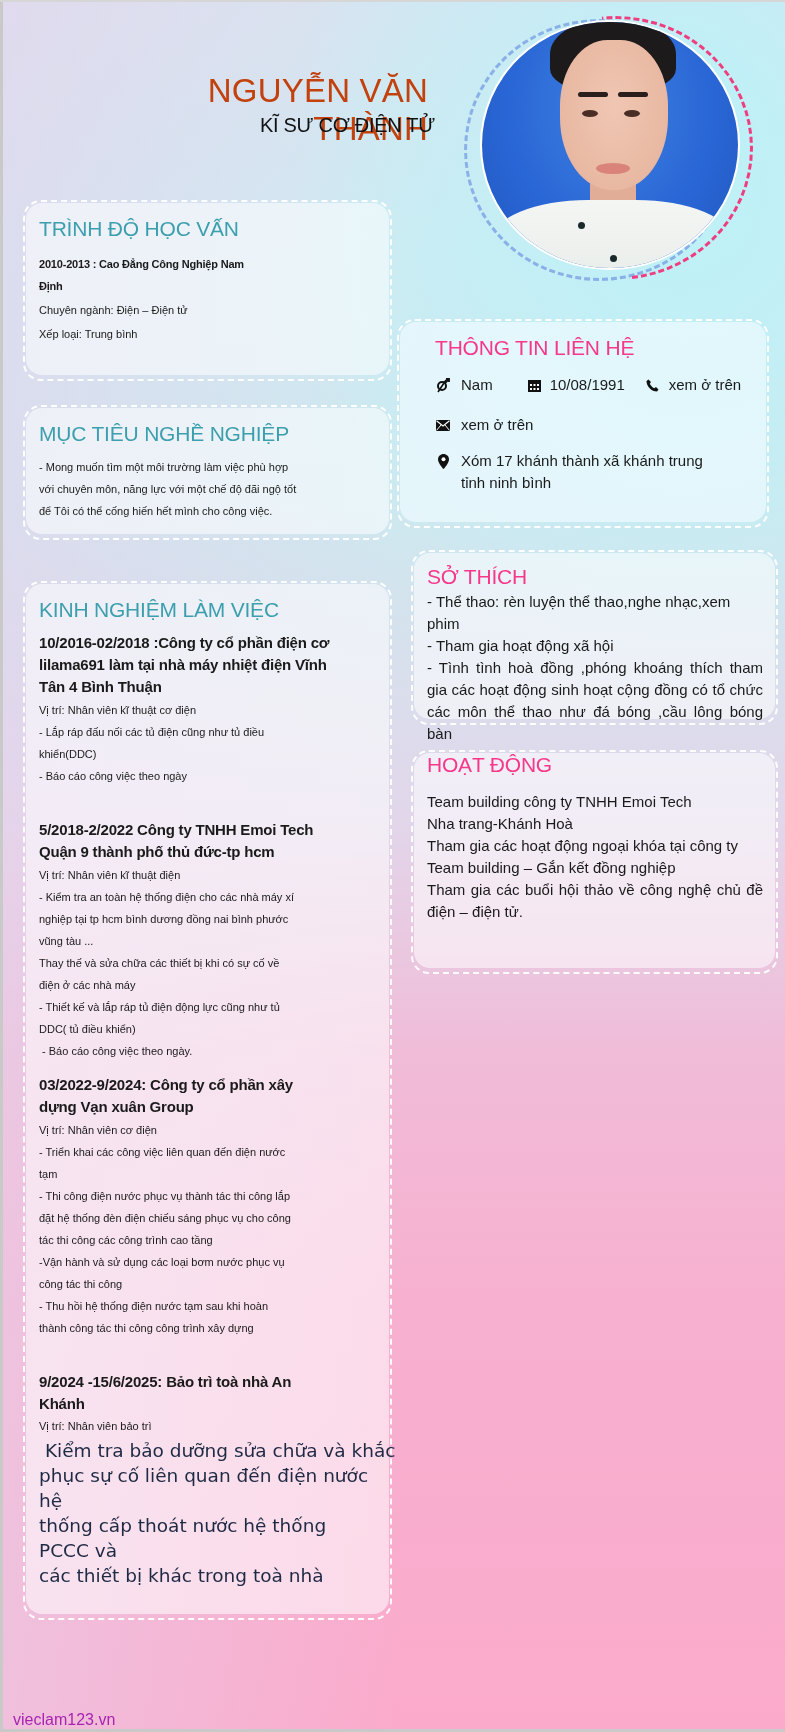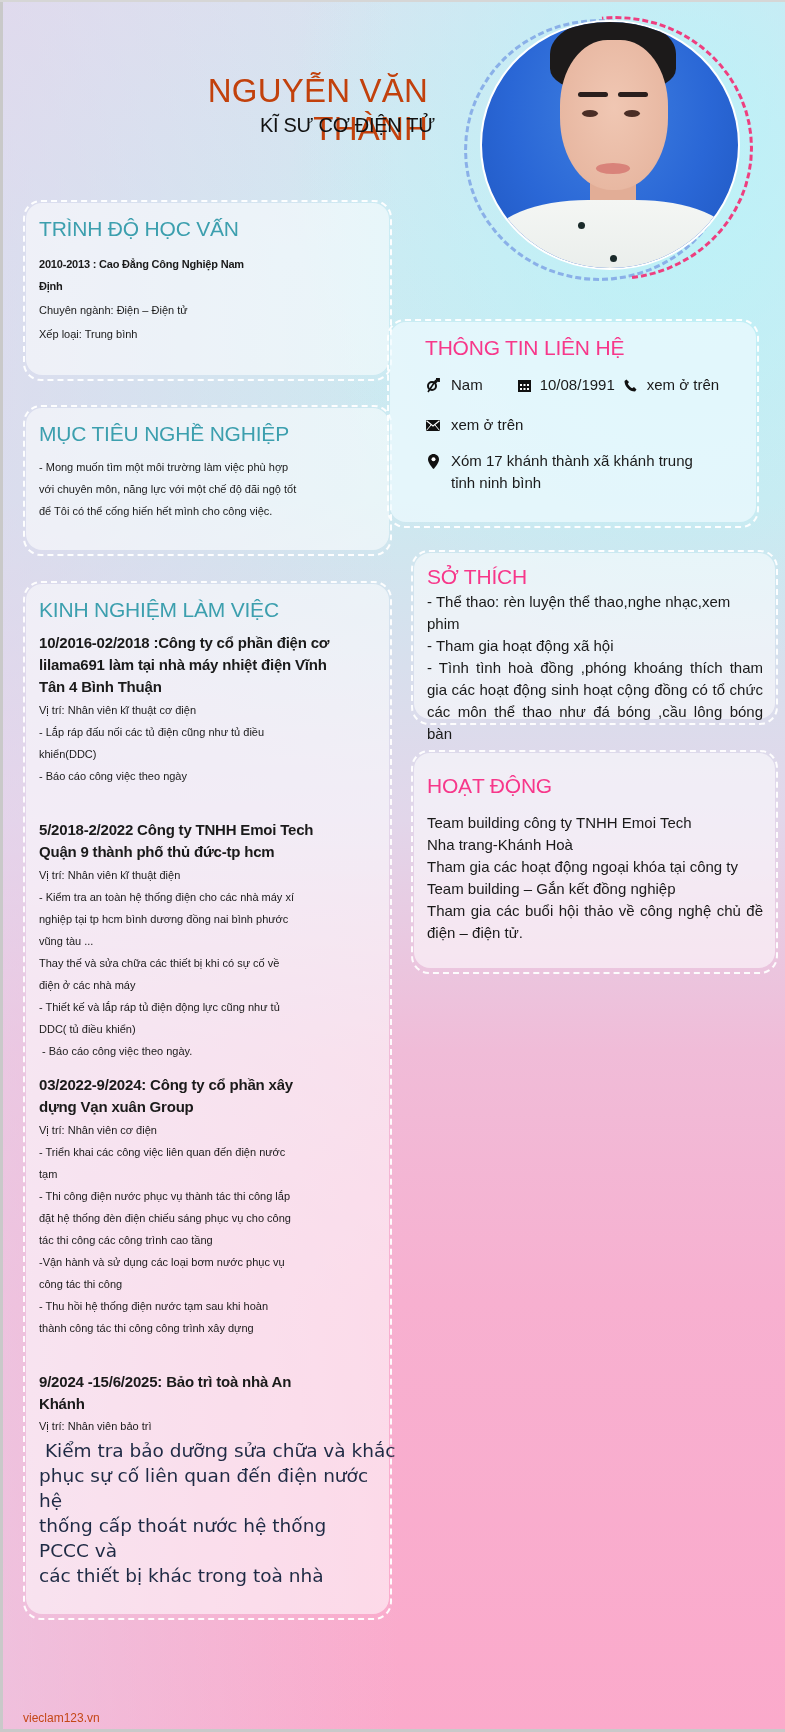--- a/index.html
+++ b/index.html
@@ -102,40 +102,40 @@
 
     .h-teal { color: #3c9fae; font-size: 21px; font-weight: 400; letter-spacing: -0.2px; margin-bottom: 12px; }
     .h-pink { color: #f7378a; font-size: 21px; font-weight: 400; letter-spacing: -0.2px; }
 
     .line { font-size: 11px; line-height: 22px; color: #1a1a1a; }
     .line.bold { font-weight: 700; letter-spacing: -0.2px; }
     .para { font-size: 15px; line-height: 22px; }
     .justify { text-align: justify; }
 
     .edu { left: 26px; top: 203px; width: 363px; height: 172px; }
-    .goal { left: 26px; top: 408px; width: 363px; height: 142px; }
+    .goal { left: 26px; top: 408px; width: 363px; height: 126px; }
     .exp { left: 26px; top: 584px; width: 363px; height: 1030px; }
-    .contact { left: 390px; top: 322px; width: 366px; height: 200px; padding-left: 35px; }
+    .contact { left: 400px; top: 322px; width: 366px; height: 200px; padding-left: 35px; }
     .hobby { left: 414px; top: 553px; width: 361px; height: 166px; }
     .activity { left: 414px; top: 753px; width: 361px; height: 215px; }
 
     .job { margin-bottom: 20px; }
     .job .title { font-weight: 700; font-size: 15px; line-height: 22px; letter-spacing: -0.2px; }
     .job .pos { margin-top: 1px; }
     .job.tight { margin-bottom: 12px; }
     .big-desc { font-family: "DejaVu Sans", sans-serif; font-size: 18.5px; line-height: 25px; color: #1e2a44; margin-top: 2px; }
     .pos-small { font-size: 11px; line-height: 20px; }
 
     .contact-row { display: flex; align-items: flex-start; font-size: 15px; line-height: 22px; }
     .c-item { display: flex; align-items: center; }
     .ico { display: inline-flex; align-items: center; justify-content: center; width: 16px; height: 22px; margin-right: 10px; }
     .ico svg { display: block; }
 
     .watermark {
-      position: absolute; left: 23px; top: 1711px; font-size: 12px; color: #c2410c; opacity: 0.95;
+      position: absolute; left: 13px; top: 1711px; font-size: 16px; color: #a21caf; opacity: 0.95;
     }
   </style>
 </head>
 <body>
 
 <div class="bg-left"></div>
 <div class="bg-top-right"></div>
 <div class="frame-edge"></div>
 <div class="frame-edge-top"></div>
 <div class="frame-edge-bottom"></div>
@@ -237,21 +237,21 @@
       <span class="ico">
         <svg width="15" height="16" viewBox="0 0 15 16">
             <circle cx="6" cy="9" r="4" fill="none" stroke="#111" stroke-width="2"></circle>
             <line x1="9" y1="6" x2="13" y2="2" stroke="#111" stroke-width="2"></line>
             <polyline points="10,2 13,2 13,5" fill="none" stroke="#111" stroke-width="1.8"></polyline>
             <line x1="2" y1="15" x2="10" y2="3" stroke="#111" stroke-width="1.6"></line>
           </svg>
       </span>
       <span>Nam</span>
     </div>
-    <div class="c-item" style="margin-right:8px;">
+    <div class="c-item" style="margin-right:20px;">
       <span class="ico" style="margin-right:7px;">
         <svg width="13" height="13" viewBox="0 0 13 13">
             <rect x="0" y="1" width="13" height="12" fill="#111"></rect>
             <rect x="2" y="5" width="2" height="2" fill="#fff"></rect>
             <rect x="5.5" y="5" width="2" height="2" fill="#fff"></rect>
             <rect x="9" y="5" width="2" height="2" fill="#fff"></rect>
             <rect x="2" y="9" width="2" height="2" fill="#fff"></rect>
             <rect x="5.5" y="9" width="2" height="2" fill="#fff"></rect>
             <rect x="9" y="9" width="2" height="2" fill="#fff"></rect>
           </svg>
@@ -296,21 +296,21 @@
   </div>
 </section>
 
 <section class="card hobby" style="padding-top:12px;">
   <h2 class="h-pink" style="margin-bottom:2px;">SỞ THÍCH</h2>
   <div class="para">- Thể thao: rèn luyện thể thao,nghe nhạc,xem phim</div>
   <div class="para">- Tham gia hoạt động xã hội</div>
   <div class="para justify">- Tình tình hoà đồng ,phóng khoáng thích tham gia các hoạt động sinh hoạt cộng đồng có tổ chức các môn thể thao như đá bóng ,cầu lông  bóng bàn</div>
 </section>
 
-<section class="card activity" style="padding-top:21px;">
+<section class="card activity" style="padding-top:0;">
   <h2 class="h-pink" style="margin-bottom:14px;">HOẠT ĐỘNG</h2>
   <div class="para">Team building  công ty TNHH Emoi Tech</div>
   <div class="para">Nha trang-Khánh Hoà</div>
   <div class="para">Tham gia các hoạt động ngoại khóa tại công ty</div>
   <div class="para">Team building – Gắn kết đồng nghiệp</div>
   <div class="para justify">Tham gia các buổi hội thảo về công nghệ chủ đề điện – điện tử.</div>
 </section>
 
 <div class="watermark">vieclam123.vn</div>
 

